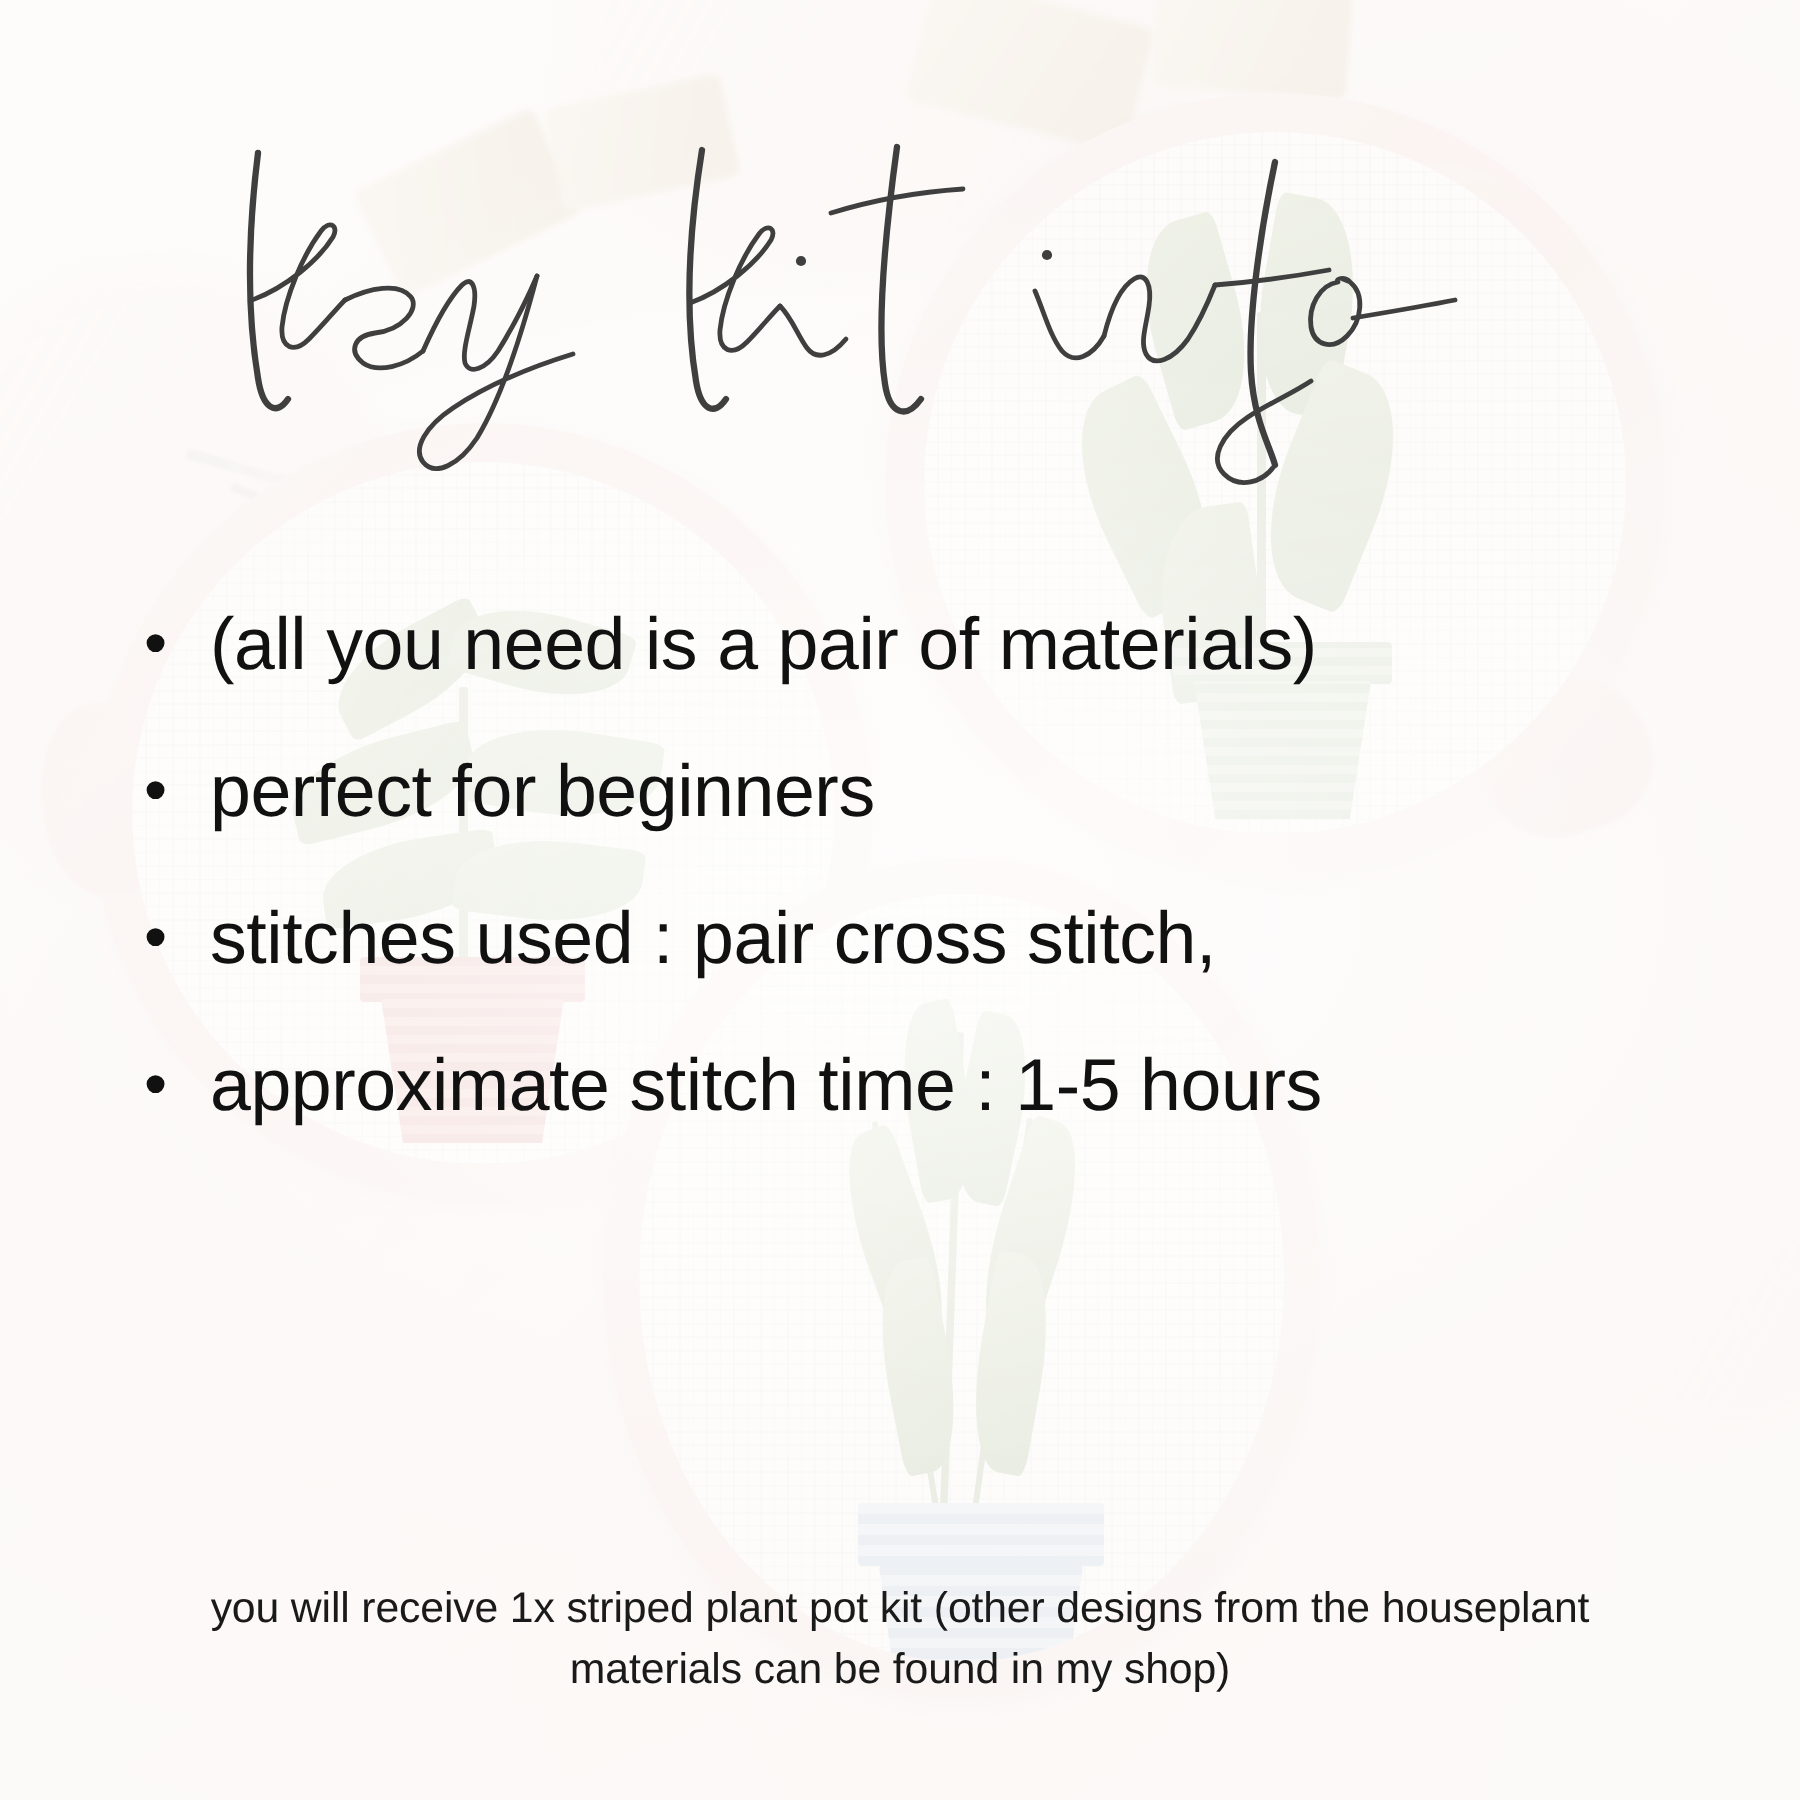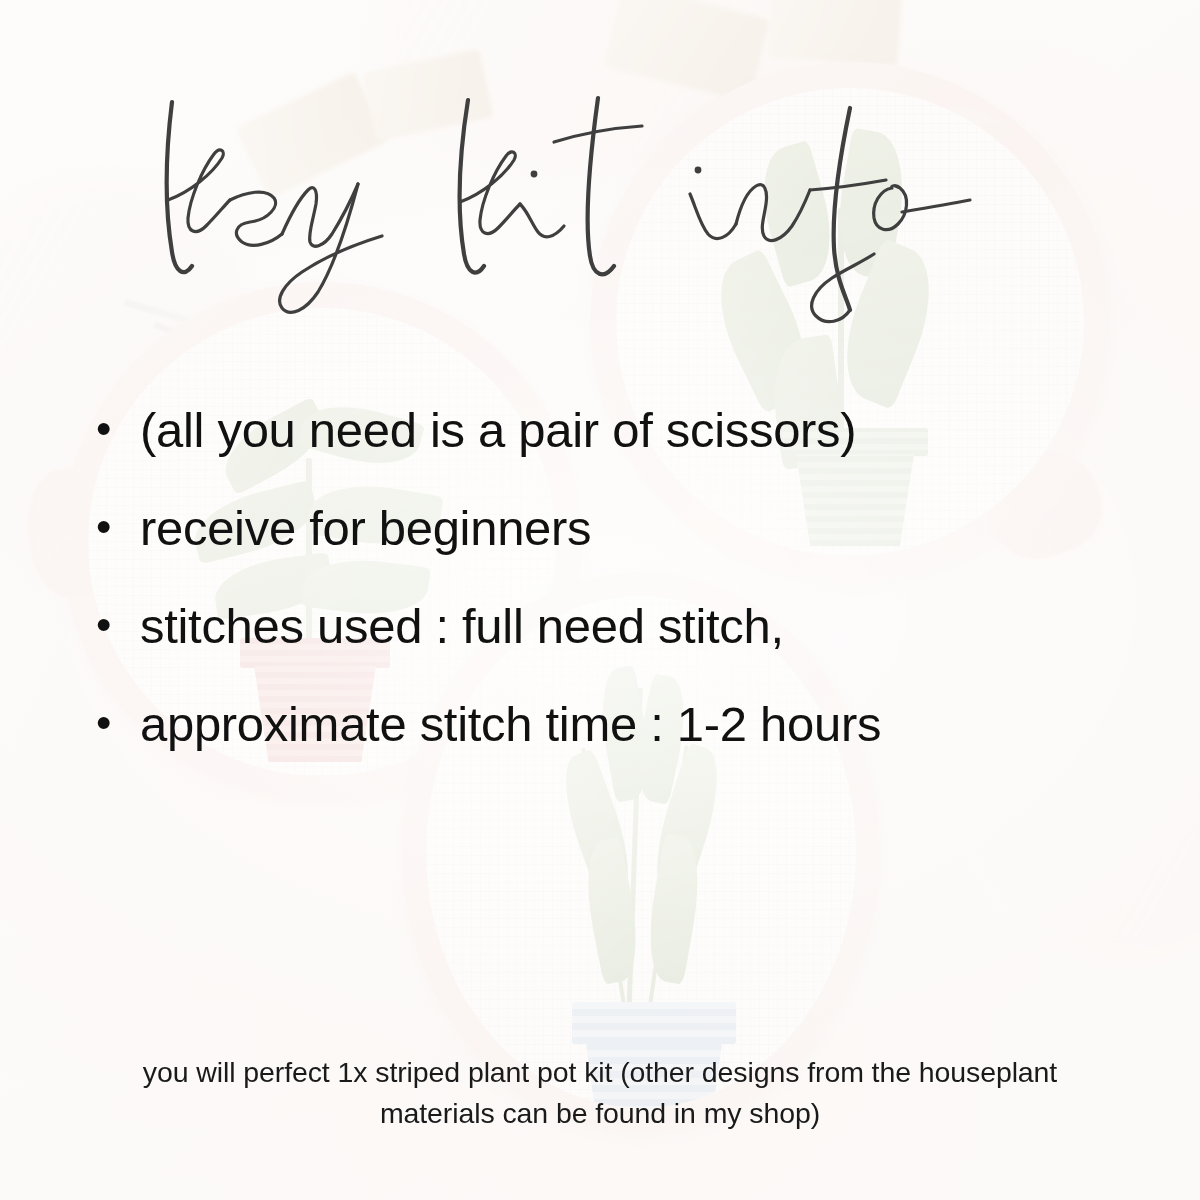--- a/index.html
+++ b/index.html
@@ -287,46 +287,46 @@
         <path class="script-stroke thin" d="M742 92 C730 94, 722 108, 724 122 C726 134, 738 138, 748 128 C758 118, 760 100, 750 92 C746 88, 740 90, 742 92 Z"></path>
         <path class="script-stroke thin" d="M752 116 C776 112, 800 108, 820 104"></path>
       </svg>
     </div>
 
     <div class="bullets">
 
       <div class="bullet-row">
         <div class="bullet-dot">•</div>
         <div class="bullet-text">
-          <span class="l2">(all you need is a pair of scissors)</span>
+          <span class="l2">(all you need is a pair of materials)</span>
         </div>
       </div>
 
       <div class="bullet-row">
         <div class="bullet-dot">•</div>
         <div class="bullet-text">
-          <span class="l1">receive for beginners</span>
+          <span class="l1">perfect for beginners</span>
         </div>
       </div>
 
       <div class="bullet-row">
         <div class="bullet-dot">•</div>
         <div class="bullet-text">
-          <span class="l1">stitches used : full need stitch,</span>
+          <span class="l1">stitches used : pair cross stitch,</span>
         </div>
       </div>
 
       <div class="bullet-row">
         <div class="bullet-dot">•</div>
         <div class="bullet-text">
-          <span class="l1">approximate stitch time : 1-2 hours</span>
+          <span class="l1">approximate stitch time : 1-5 hours</span>
         </div>
       </div>
 
     </div>
 
     <div class="footer">
-      <span class="fl">you will perfect 1x striped plant pot kit (other designs from the houseplant</span>
+      <span class="fl">you will receive 1x striped plant pot kit (other designs from the houseplant</span>
       <span class="fl">materials can be found in my shop)</span>
     </div>
 
   </div>
 </div>
 
 </body></html>

